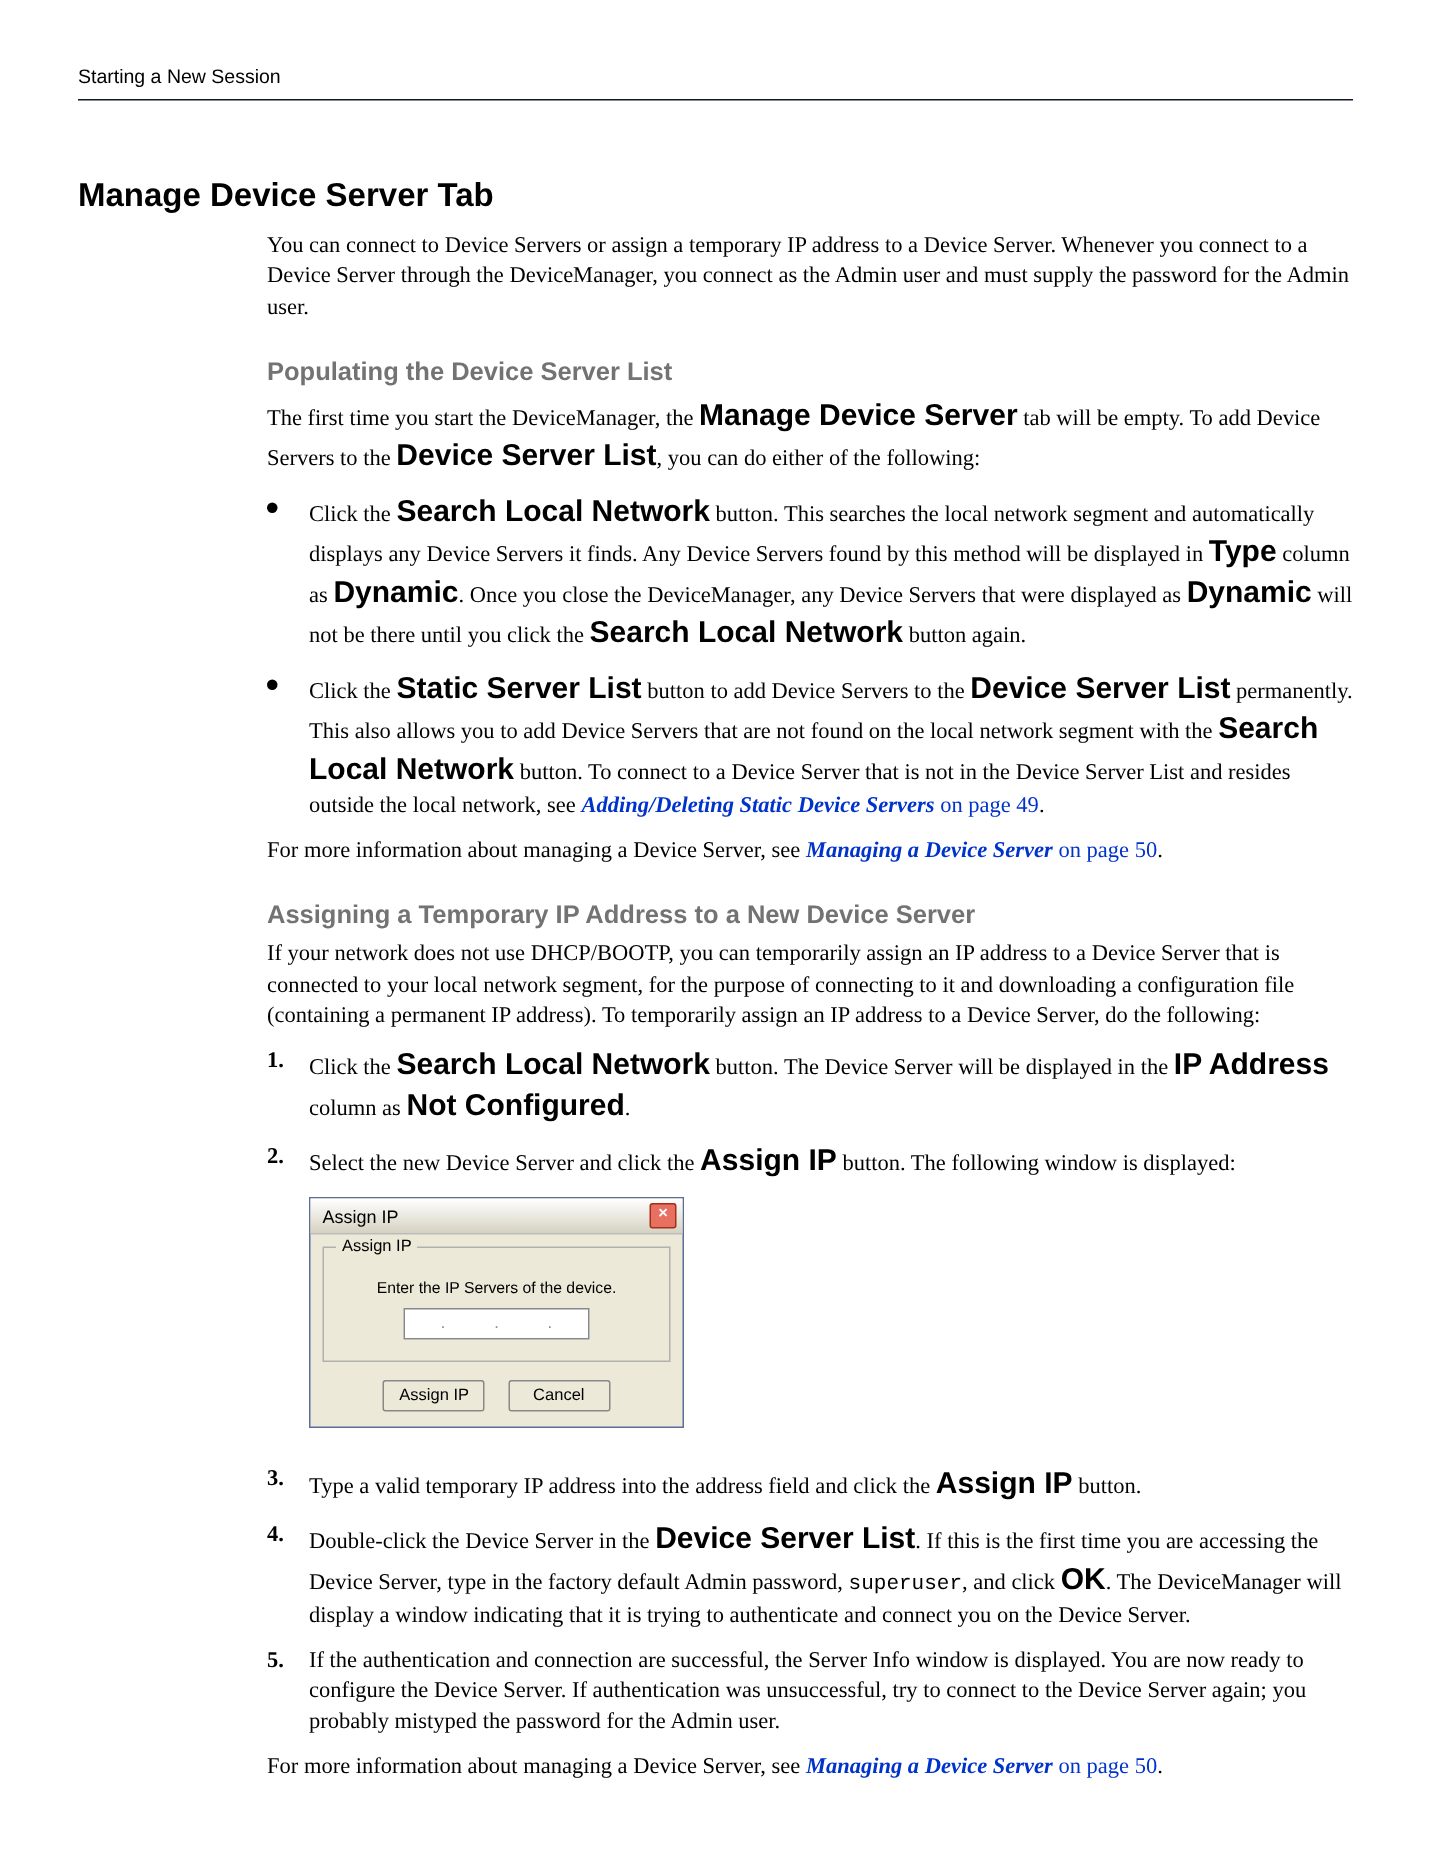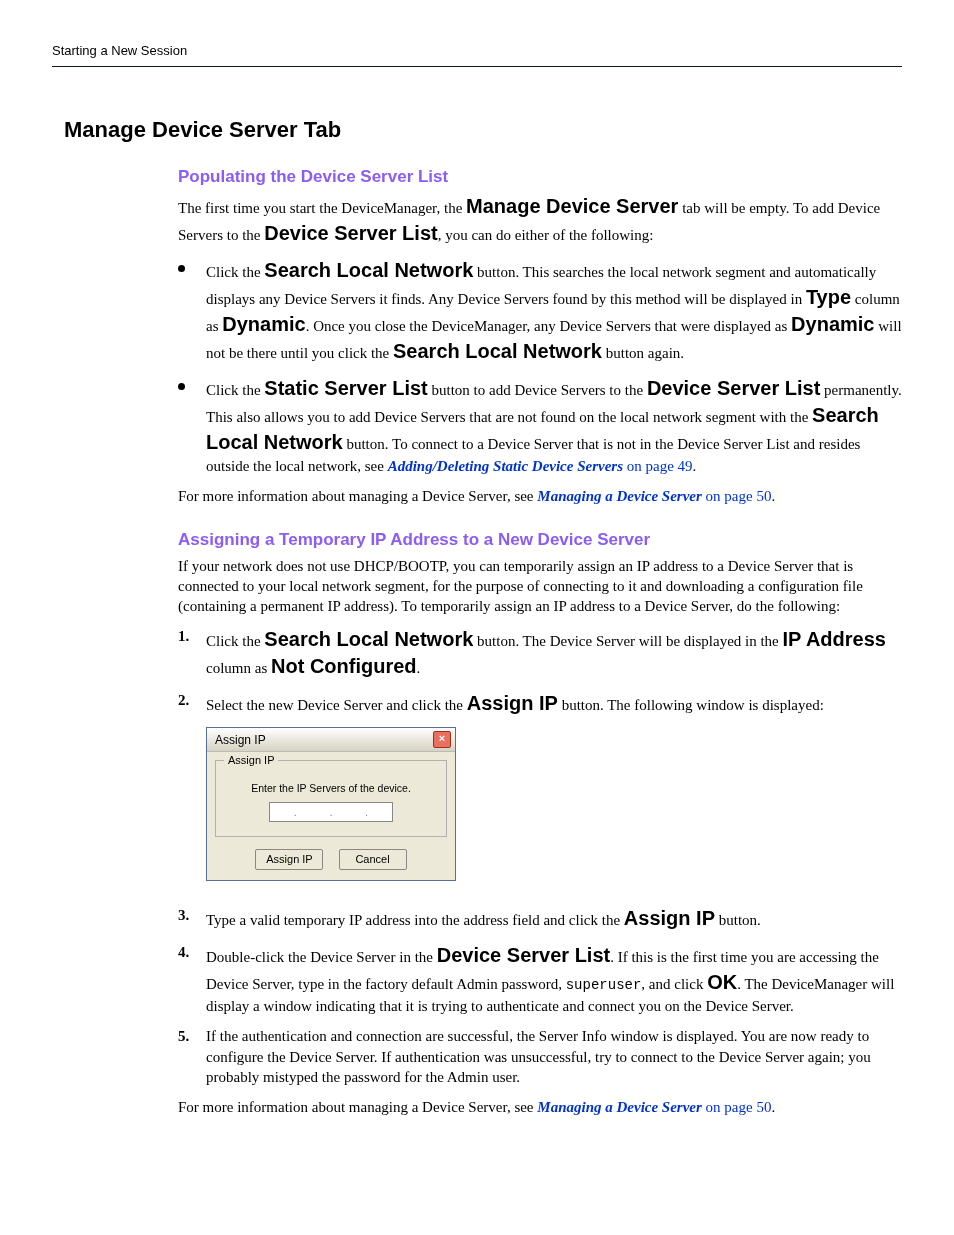--- a/index.html
+++ b/index.html
@@ -17,27 +17,27 @@
     font-family: Arial, Helvetica, sans-serif;
     font-size: 13px;
     border-bottom: 1px solid #0f172a;
     padding-bottom: 6px;
     margin-bottom: 48px;
   }
   h1.section {
     font-family: Arial, Helvetica, sans-serif;
     font-weight: bold;
     font-size: 22px;
-    margin: 0 0 10px 12px;
+    margin: 0 0 10px 0;
   }
   h2.subsection {
     font-family: Arial, Helvetica, sans-serif;
     font-weight: bold;
     font-size: 17px;
-    color: #8b5cf6;
+    color: #737373;
     margin: 22px 0 4px 0;
   }
   .body-indent {
     margin-left: 126px;
   }
   .para {
     margin: 4px 0 10px 0;
   }
   .bold-sans { font-family: Arial, Helvetica, sans-serif; font-weight: bold; font-size: 20px; }
   .link-ref { color: #0033cc; font-style: italic; font-weight: bold; }
@@ -150,20 +150,21 @@
   }
 </style>
 </head>
 <body>
 
 <div class="header-line">Starting a New Session</div>
 
 <h1 class="section">Manage Device Server Tab</h1>
 
 <div class="body-indent">
+  <p class="para">You can connect to Device Servers or assign a temporary IP address to a Device Server. Whenever you connect to a Device Server through the DeviceManager, you connect as the Admin user and must supply the password for the Admin user.</p>
 
   <h2 class="subsection">Populating the Device Server List</h2>
 
   <p class="para">
     <span>The first time you start the DeviceManager, the </span><span class="bold-sans">Manage Device Server</span><span> tab will be empty. To add Device Servers to the </span><span class="bold-sans">Device Server List</span><span>, you can do either of the following:</span>
   </p>
 
   <ul class="bullets">
     <li>
       <span class="marker"><span class="bullet-dot"></span></span>

